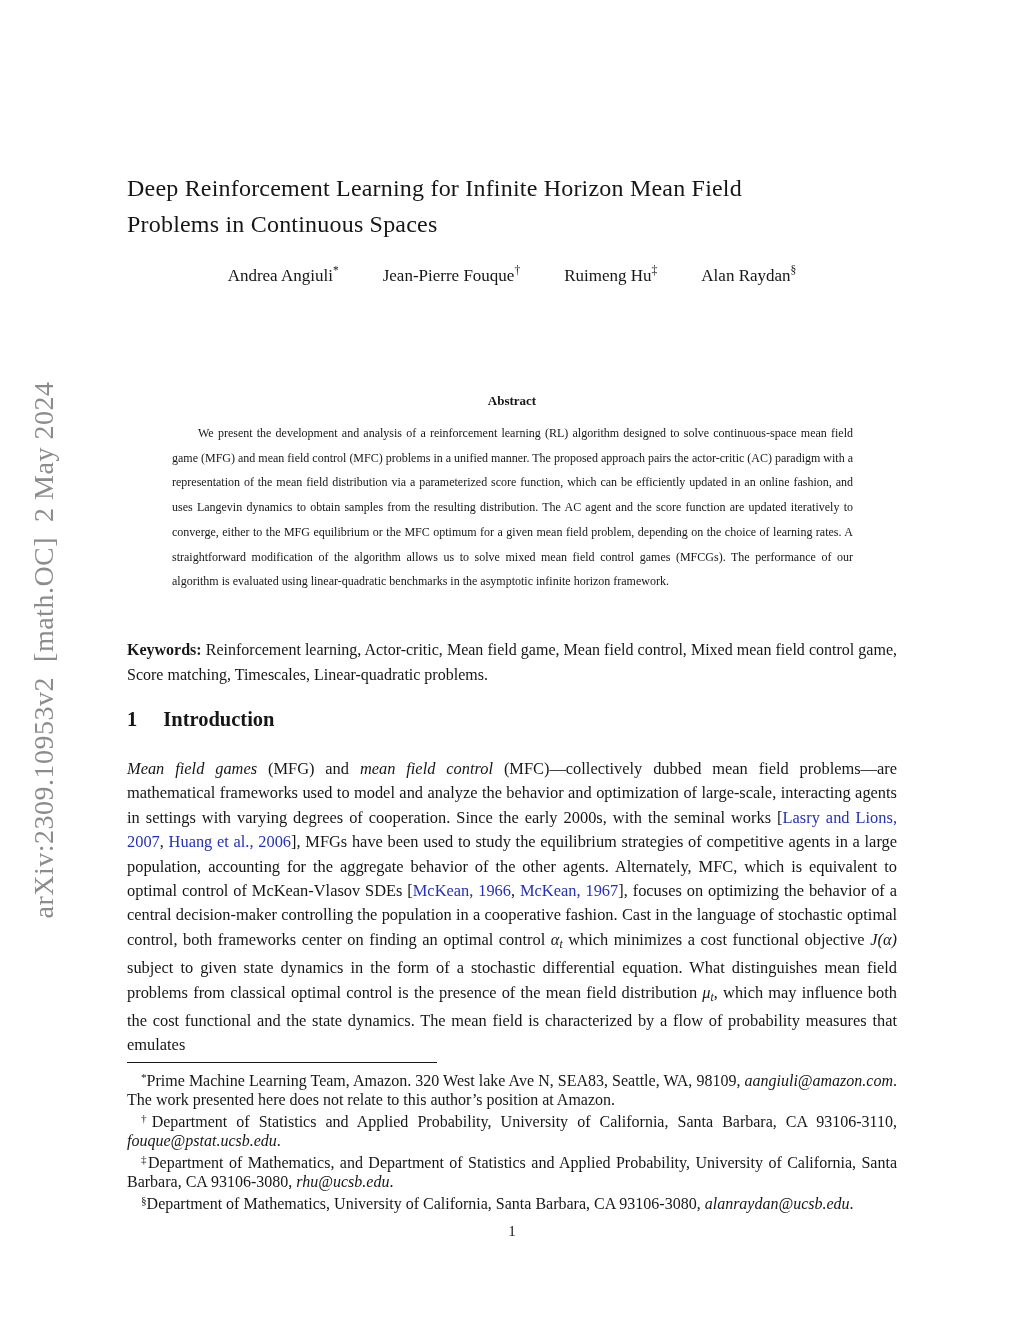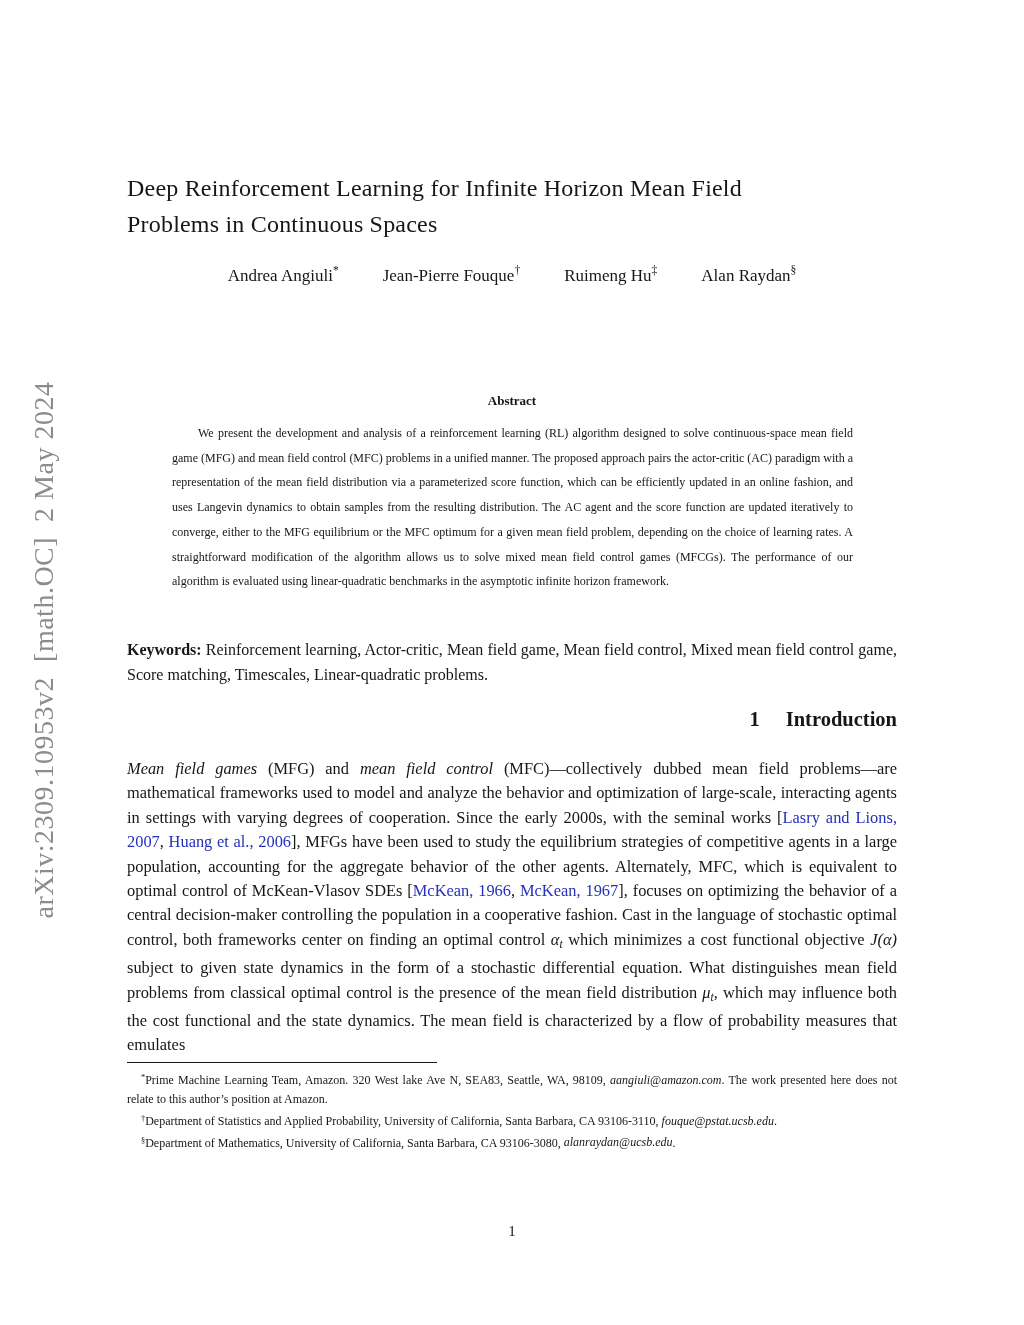--- a/index.html
+++ b/index.html
@@ -91,21 +91,20 @@
     text-align:justify;
   }
   .keywords .kw-label{font-weight:700;margin-top:39px;}
   .section-heading{
     position:absolute;
     top:708px;
     left:127px;
     width:770px;
     font-size:20.5px;
     font-weight:700;
-    text-align:right;
   }
   .section-heading .sec-num{margin-right:26px;}
   .intro{
     position:absolute;
     top:757px;
     left:127px;
     width:770px;
     font-size:16.4px;
     line-height:24.4px;
     text-align:justify;
@@ -120,21 +119,21 @@
     top:1062px;
     left:127px;
     width:310px;
     border-top:1.2px solid #161616;
   }
   .footnotes{
     position:absolute;
     top:1068px;
     left:127px;
     width:770px;
-    font-size:12px;
+    font-size:16px;
     line-height:19px;
     text-align:justify;
   }
   .footnotes p{text-indent:14px;}
   .page-number{
     position:absolute;
     top:1223px;
     left:127px;
     width:770px;
     text-align:center;
@@ -174,18 +173,19 @@
     <span class="sec-num">1</span><span>Introduction</span>
   </h2>
 
   <div class="intro"><span class="seg-italic">Mean field games</span><span> (MFG) and </span><span class="seg-italic">mean field control</span><span> (MFC)—collectively dubbed mean field problems—are mathematical frameworks used to model and analyze the behavior and optimization of large-scale, interacting agents in settings with varying degrees of cooperation. Since the early 2000s, with the seminal works [</span><span class="seg-cite">Lasry and Lions, 2007</span><span>, </span><span class="seg-cite">Huang et al., 2006</span><span>], MFGs have been used to study the equilibrium strategies of competitive agents in a large population, accounting for the aggregate behavior of the other agents. Alternately, MFC, which is equivalent to optimal control of McKean-Vlasov SDEs [</span><span class="seg-cite">McKean, 1966</span><span>, </span><span class="seg-cite">McKean, 1967</span><span>], focuses on optimizing the behavior of a central decision-maker controlling the population in a cooperative fashion. Cast in the language of stochastic optimal control, both frameworks center on finding an optimal control </span><span class="seg-math">α</span><span class="seg-msub">t</span><span> which minimizes a cost functional objective </span><span class="seg-math">J(α)</span><span> subject to given state dynamics in the form of a stochastic differential equation. What distinguishes mean field problems from classical optimal control is the presence of the mean field distribution </span><span class="seg-math">μ</span><span class="seg-msub">t</span><span>, which may influence both the cost functional and the state dynamics. The mean field is characterized by a flow of probability measures that emulates</span></div>
 
   <div class="fn-rule"></div>
 
   <div class="footnotes">
     <p><span class="seg-sup">*</span><span>Prime Machine Learning Team, Amazon. 320 West lake Ave N, SEA83, Seattle, WA, 98109, </span><span class="seg-italic">aangiuli@amazon.com</span><span>. The work presented here does not relate to this author’s position at Amazon.</span></p>
     <p><span class="seg-sup">†</span><span>Department of Statistics and Applied Probability, University of California, Santa Barbara, CA 93106-3110, </span><span class="seg-italic">fouque@pstat.ucsb.edu</span><span>.</span></p>
+    <p><span class="seg-sup">‡</span><span>Department of Mathematics, and Department of Statistics and Applied Probability, University of California, Santa Barbara, CA 93106-3080, </span><span class="seg-italic">rhu@ucsb.edu</span><span>.</span></p>
     <p><span class="seg-sup">§</span><span>Department of Mathematics, University of California, Santa Barbara, CA 93106-3080, </span><span class="seg-italic">alanraydan@ucsb.edu</span><span>.</span></p>
   </div>
 
   <div class="page-number">1</div>
 
 </div>
 
 </body></html>

